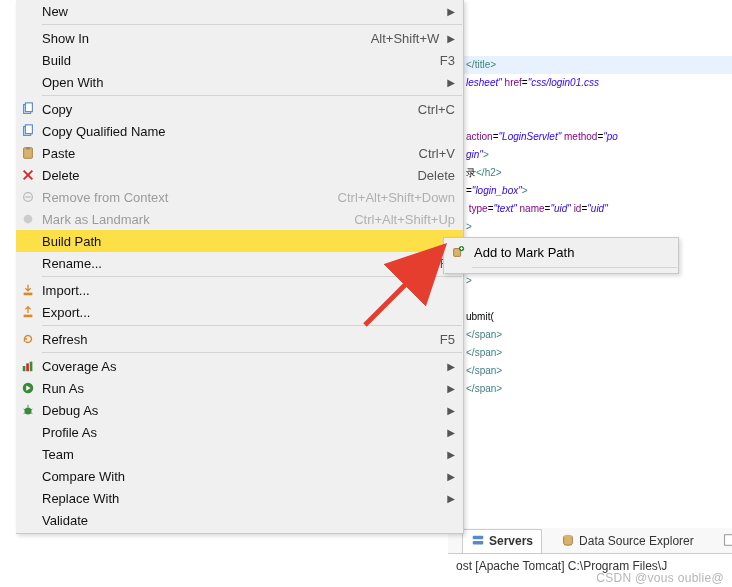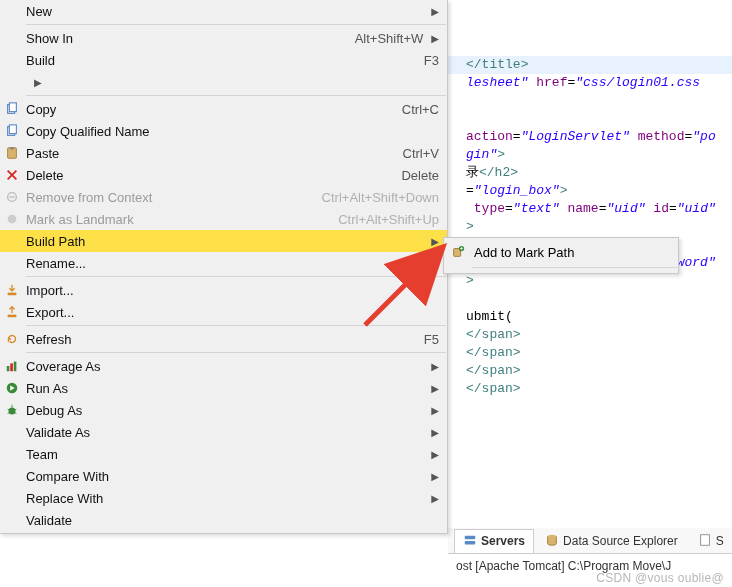--- a/index.html
+++ b/index.html
@@ -8,21 +8,21 @@
     font-size: 13px;
     width: 732px;
     height: 587px;
     overflow: hidden;
     background: #fff;
     position: relative;
     color: #000;
   }
   .context-menu {
     position: absolute;
-    left: 0; top: 0;
+    left: 16px; top: 0;
     width: 448px;
     background: #f0f0f0;
     border: 1px solid #c8c8c8;
     border-left: none;
     border-top: none;
     z-index: 10;
     padding-bottom: 2px;
     box-shadow: 2px 2px 4px rgba(0,0,0,0.15);
   }
   .menu-item {
@@ -83,22 +83,22 @@
     width: 16px; height: 16px;
     display: flex; align-items: center; justify-content: center;
   }
   .sub-sep { height: 1px; background: #d4d4d4; margin: 3px 1px 3px 28px; }
 
   .code-bg {
     position: absolute;
     left: 448px; top: 0; right: 0; bottom: 0;
     background: #fff;
     padding: 2px 18px;
-    font-family: Liberation Mono, monospace;
-    font-size: 13px;
+    font-family: Liberation Sans, sans-serif;
+    font-size: 10px;
     line-height: 18px;
     white-space: pre;
     color: #333;
     overflow: hidden;
   }
   .code-bg .full-width-line {
     position: absolute;
     left: 0; right: 0;
     height: 18px;
     background: #e8f2fe;
@@ -125,20 +125,21 @@
   }
   .bottom-tabs .tab {
     display: flex;
     align-items: center;
     gap: 4px;
     padding: 3px 8px;
     border: 1px solid transparent;
     border-bottom: none;
     color: #333;
     white-space: nowrap;
+    margin-left: 8px;
   }
   .bottom-tabs .tab.active {
     background: #fff;
     border-color: #ccc;
     font-weight: 600;
   }
   .bottom-status {
     position: absolute;
     left: 448px; right: 0;
     top: 554px;
@@ -185,20 +186,21 @@
     <div class="menu-item">
       <span class="label">Show In</span>
       <span class="accel">Alt+Shift+W</span>
       <span class="arrow">▶</span>
     </div>
     <div class="menu-item">
       <span class="label">Build</span>
       <span class="accel">F3</span>
     </div>
     <div class="menu-item">
+      <span class="label">Open With</span>
       <span class="arrow">▶</span>
     </div>
     <div class="menu-sep"></div>
     <div class="menu-item">
       <span class="icon">
         <svg width="14" height="14" viewBox="0 0 16 16">
           <rect x="3" y="3" width="8" height="10" fill="none" stroke="#5a8ac6" stroke-width="1.3"></rect>
           <rect x="5" y="1" width="8" height="10" fill="#fff" stroke="#5a8ac6" stroke-width="1.3"></rect>
         </svg>
       </span>
@@ -321,21 +323,21 @@
           <line x1="3" y1="7" x2="5" y2="8" stroke="#3a8a3a"></line>
           <line x1="13" y1="7" x2="11" y2="8" stroke="#3a8a3a"></line>
           <line x1="3" y1="12" x2="5" y2="11" stroke="#3a8a3a"></line>
           <line x1="13" y1="12" x2="11" y2="11" stroke="#3a8a3a"></line>
         </svg>
       </span>
       <span class="label">Debug As</span>
       <span class="arrow">▶</span>
     </div>
     <div class="menu-item">
-      <span class="label">Validate As</span>
+      <span class="label">Profile As</span>
       <span class="arrow">▶</span>
     </div>
     <div class="menu-item">
       <span class="label">Team</span>
       <span class="arrow">▶</span>
     </div>
     <div class="menu-item">
       <span class="label">Compare With</span>
       <span class="arrow">▶</span>
     </div>
@@ -378,21 +380,21 @@
       <span>Data Source Explorer</span>
     </div>
     <div class="tab">
       <span><svg width="14" height="14" viewBox="0 0 16 16">
           <rect x="3" y="2" width="10" height="12" fill="#fff" stroke="#888"></rect>
         </svg></span>
       <span>S</span>
     </div>
   </div>
 <div class="bottom-status">
-  <span>ost [Apache Tomcat] C:\Program Move\J</span>
+  <span>ost [Apache Tomcat] C:\Program Files\J</span>
 </div>
 
 <svg class="arrow-svg" width="732" height="587" style="left:0;top:0">
   <defs>
     <marker id="arrhead" markerWidth="12" markerHeight="12" refX="10" refY="6" orient="auto">
       <path d="M0,0 L12,6 L0,12 Z" fill="#e53e2e"></path>
     </marker>
   </defs>
   <line x1="365" y1="325" x2="440" y2="250" stroke="#e53e2e" stroke-width="5" marker-end="url(#arrhead)"></line>
 </svg>

